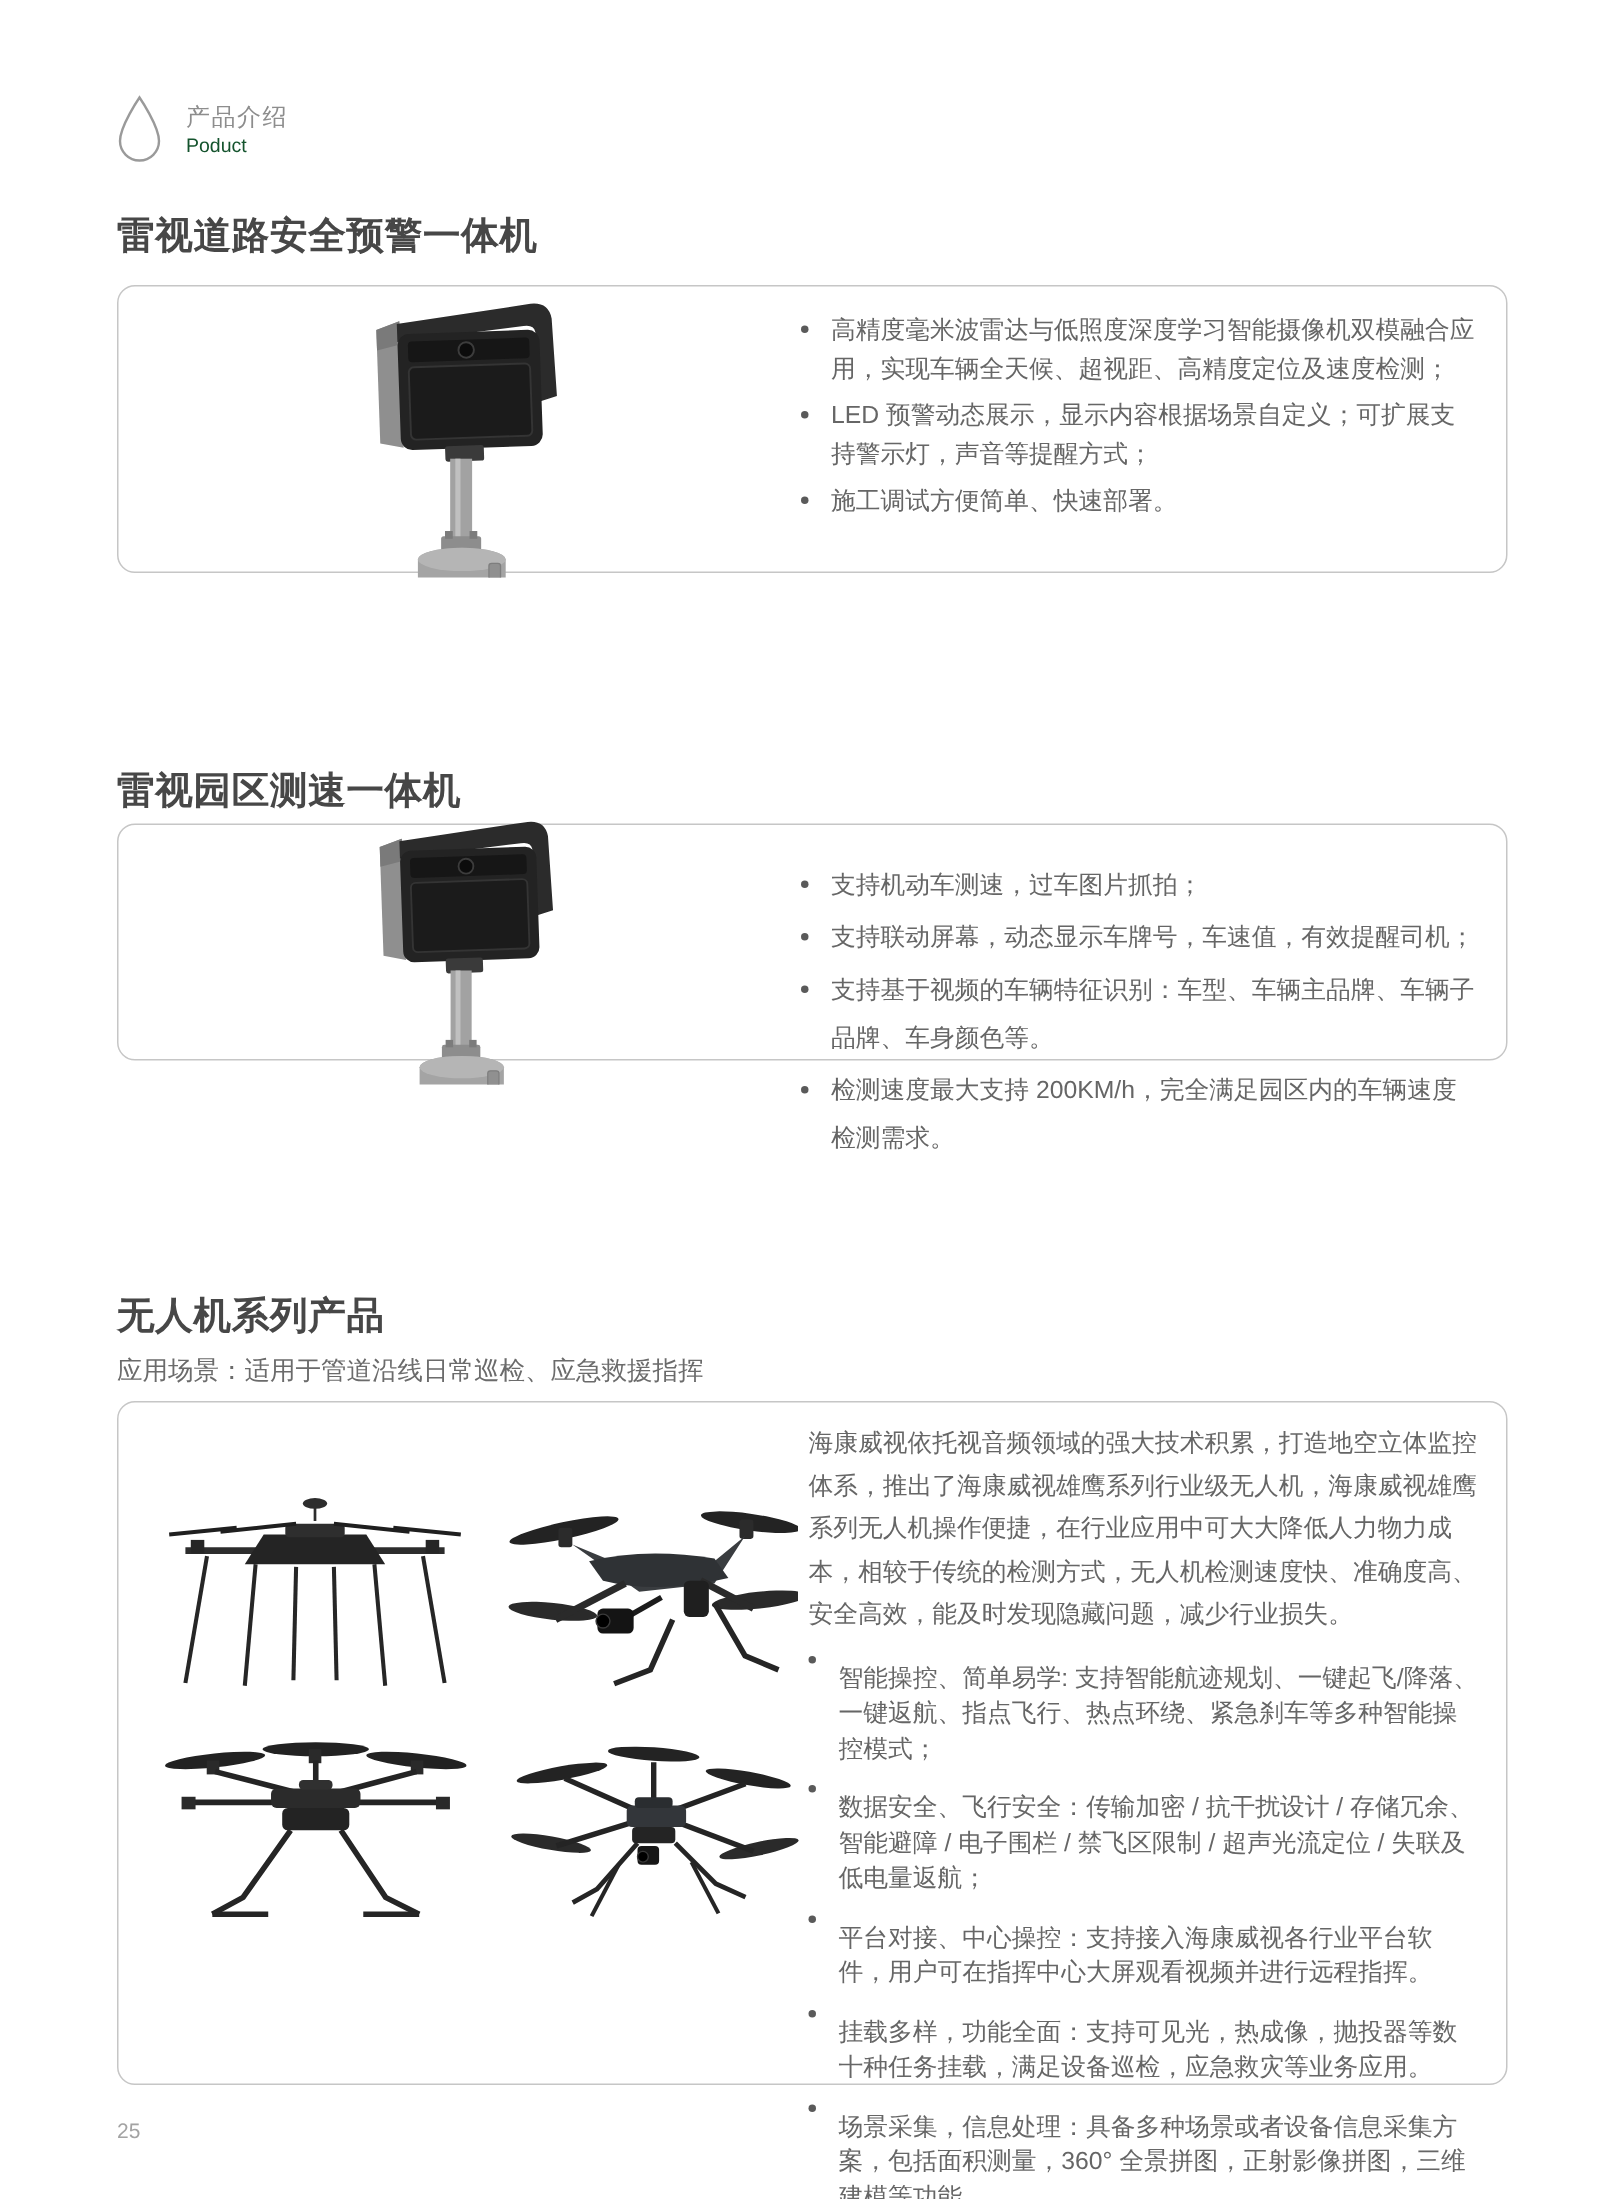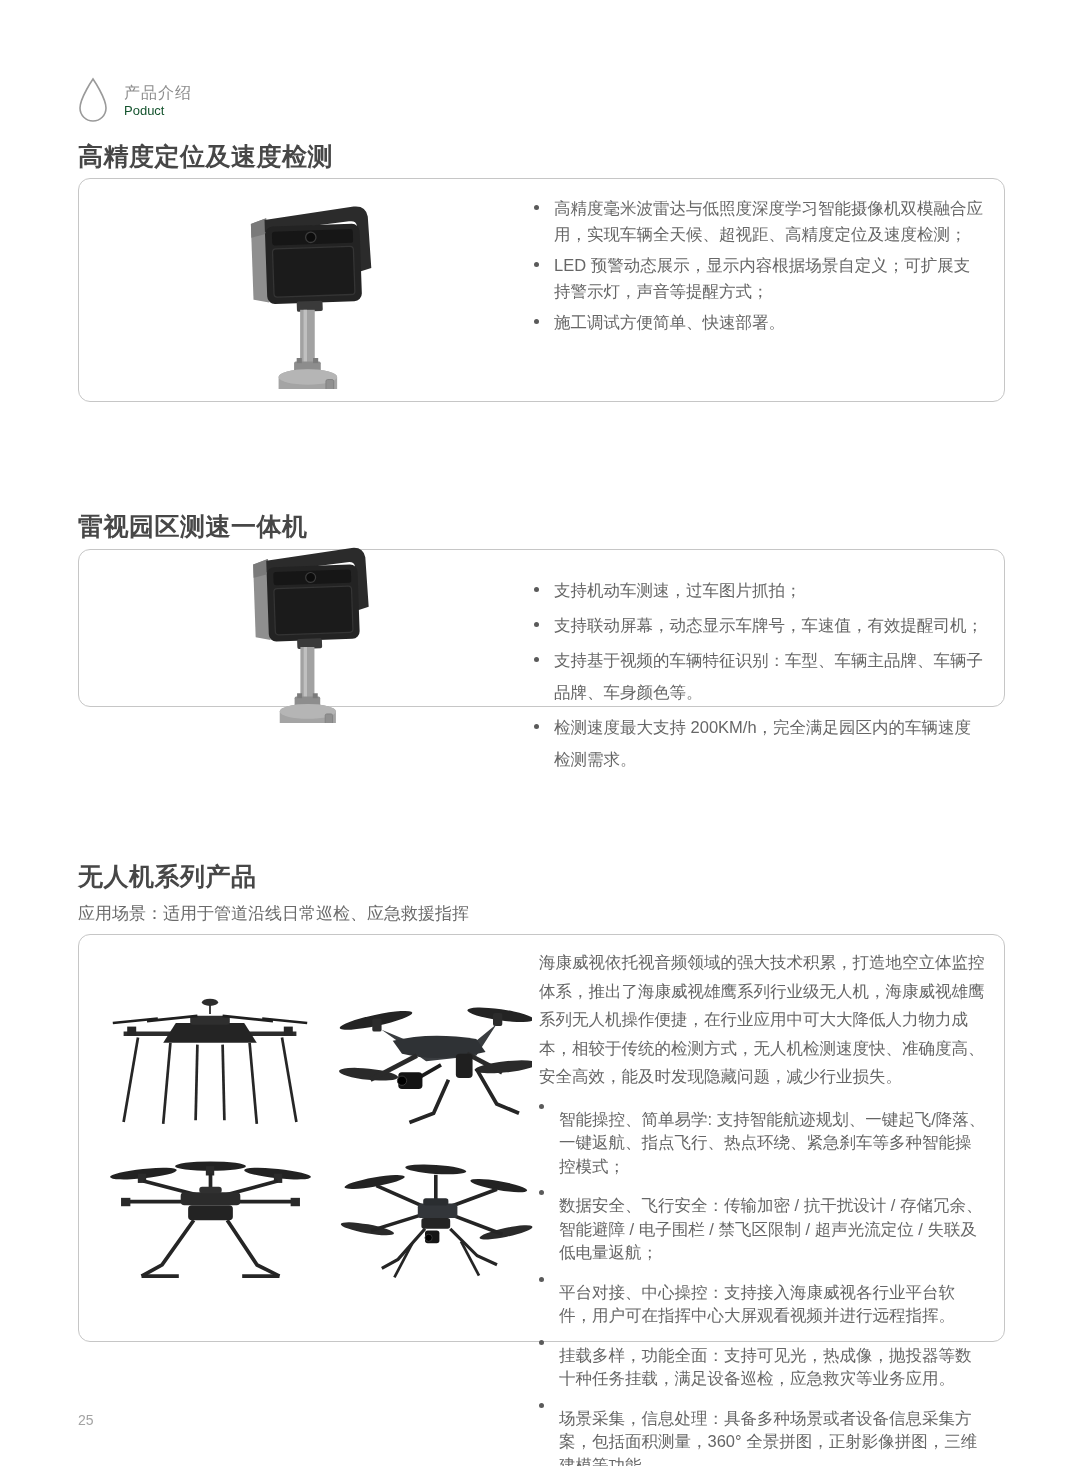--- a/index.html
+++ b/index.html
@@ -6,21 +6,21 @@
   html, body { background: #ffffff; }
   body {
     width: 1080px; height: 1466px;
     font-family: "Liberation Sans", "DejaVu Sans", sans-serif;
     position: relative;
     color: #666;
   }
   .page { position: absolute; inset: 0; width: 1080px; height: 1466px; background: #fff; overflow: hidden; }
 
   
-  .header { position: absolute; left: 76px; top: 76px; display: flex; align-items: center; gap: 14px; }
+  .header { position: absolute; left: 76px; top: 62px; display: flex; align-items: center; gap: 14px; }
   .header .drop { width: 34px; height: 48px; }
   .header .htxt { display: flex; flex-direction: column; line-height: 1.25; padding-top: 2px; }
   .header .htxt .zh { font-size: 16px; color: #8d8d8d; letter-spacing: 1px; }
   .header .htxt .en { font-size: 13px; color: #14532d; }
 
   
   .sec-title {
     position: absolute; left: 78px;
     font-size: 25px; font-weight: bold; color: #474747; letter-spacing: 0.5px;
   }
@@ -50,23 +50,23 @@
 
   ul.b2 li { margin-bottom: 3px; }
   ul.b2 .bullet-text { line-height: 32px; }
   ul.b2 .dot { margin-top: 13px; }
 
   ul.b3 li { margin-bottom: 3px; }
   ul.b3 .bullet-text { line-height: 23.5px; margin-top: 13px; }
   ul.b3 .dot { margin-top: 9px; }
 
   
-  #box1 { top: 178px; height: 224px; }
+  #box1 { top: 190px; height: 192px; }
   #box2 { top: 549px; height: 158px; }
-  #box3 { top: 934px; height: 408px; }
+  #box3 { top: 934px; height: 456px; }
 
   #title1 { top: 140px; }
   #title2 { top: 510px; }
   #title3 { top: 860px; }
   #sub3   { top: 902px; }
 
   #box1 .txt-col { padding-top: 16px; }
   #box2 .txt-col { padding-top: 24px; }
 
   
@@ -92,21 +92,21 @@
   <div class="header">
     <svg class="drop" viewBox="0 0 34 48">
       <path d="M17 3 C17 3 4 22 4 32 a13 13 0 0 0 26 0 C30 22 17 3 17 3 Z" fill="none" stroke="#9a9a9a" stroke-width="1.6"></path>
     </svg>
     <div class="htxt">
       <span class="zh">产品介绍</span>
       <span class="en">Poduct</span>
     </div>
   </div>
 
-  <h2 class="sec-title" id="title1">高精度定位及速度检测</h2>
+  <h2 class="sec-title" id="title1">雷视道路安全预警一体机</h2>
   <div class="pbox" id="box1">
     <div class="img-col">
       <svg width="250" height="198" viewBox="0 0 250 230">
         <g transform="rotate(-2 125 100)">
           <polygon points="62,36 80,30 80,128 62,124" fill="#8f8f8f"></polygon>
           <polygon points="62,36 80,30 80,48 62,52" fill="#7a7a7a"></polygon>
           <path d="M78,32 L182,20 Q196,19 198,32 L200,92 L186,96 L185,42 Q184,36 176,37 L78,46 Z" fill="#2b2b2b"></path>
           <rect x="78" y="40" width="110" height="90" rx="9" fill="#232323"></rect>
           <rect x="86" y="46" width="94" height="16" rx="3" fill="#161616"></rect>
           <circle cx="131" cy="54" r="6" fill="#0c0c0c" stroke="#3c3c3c" stroke-width="1.5"></circle>

